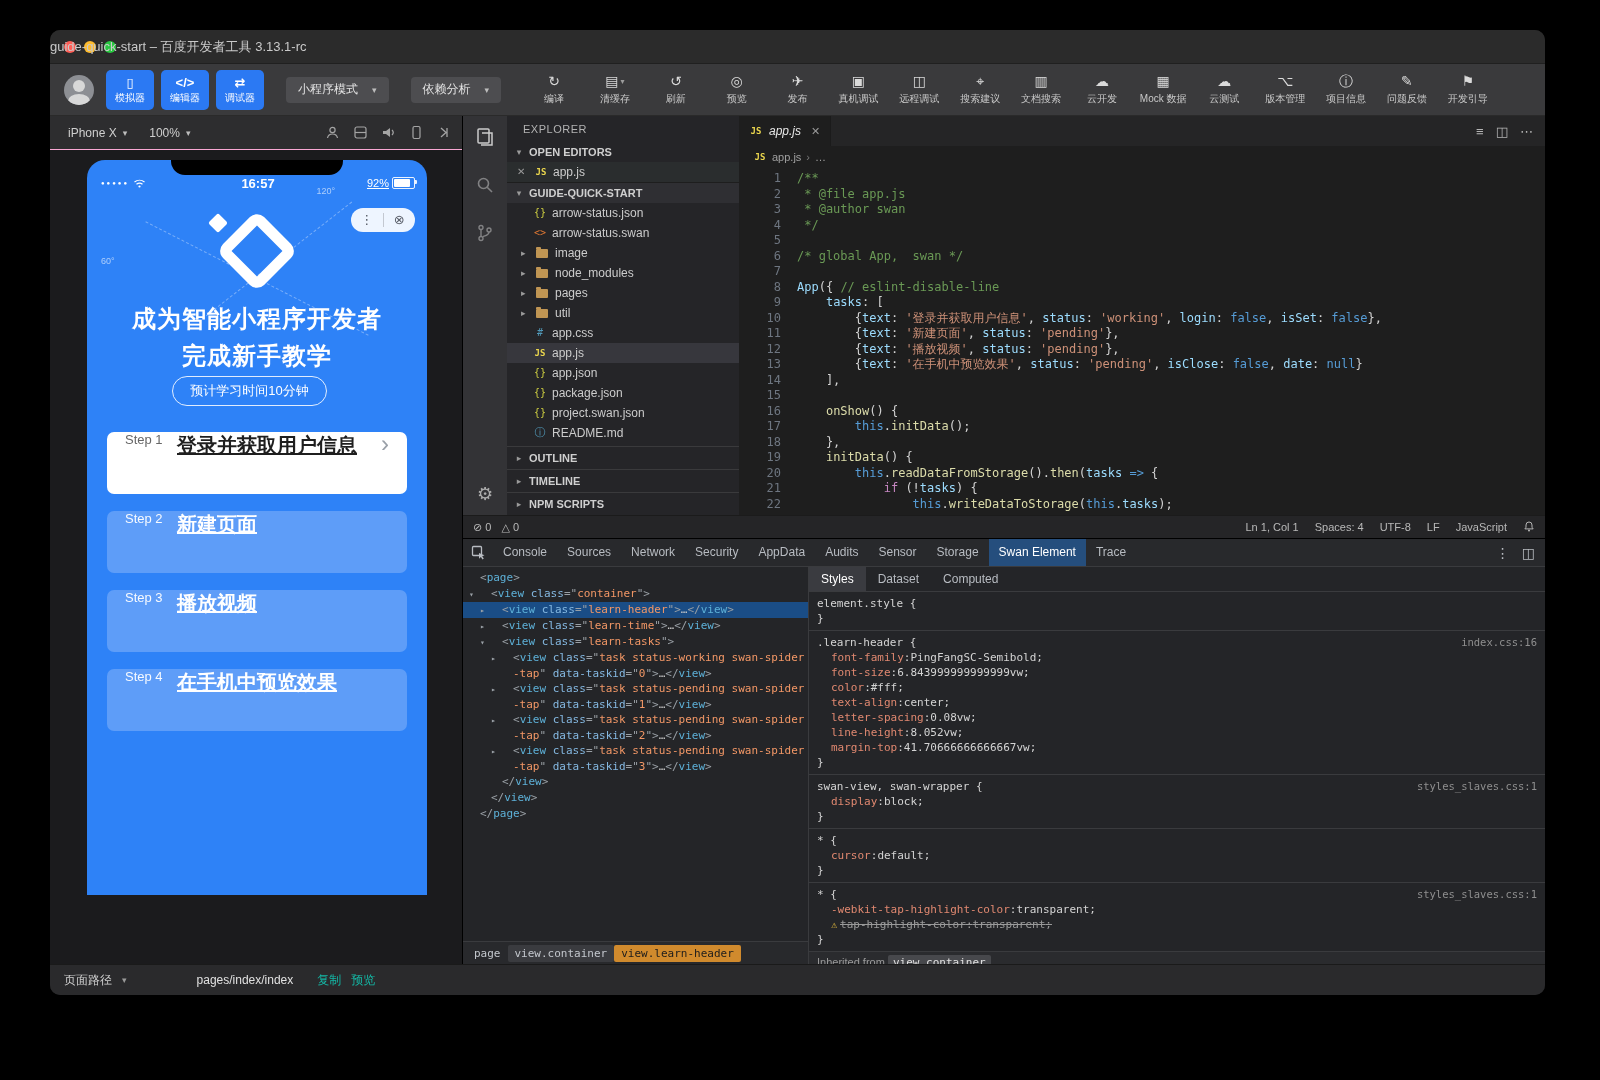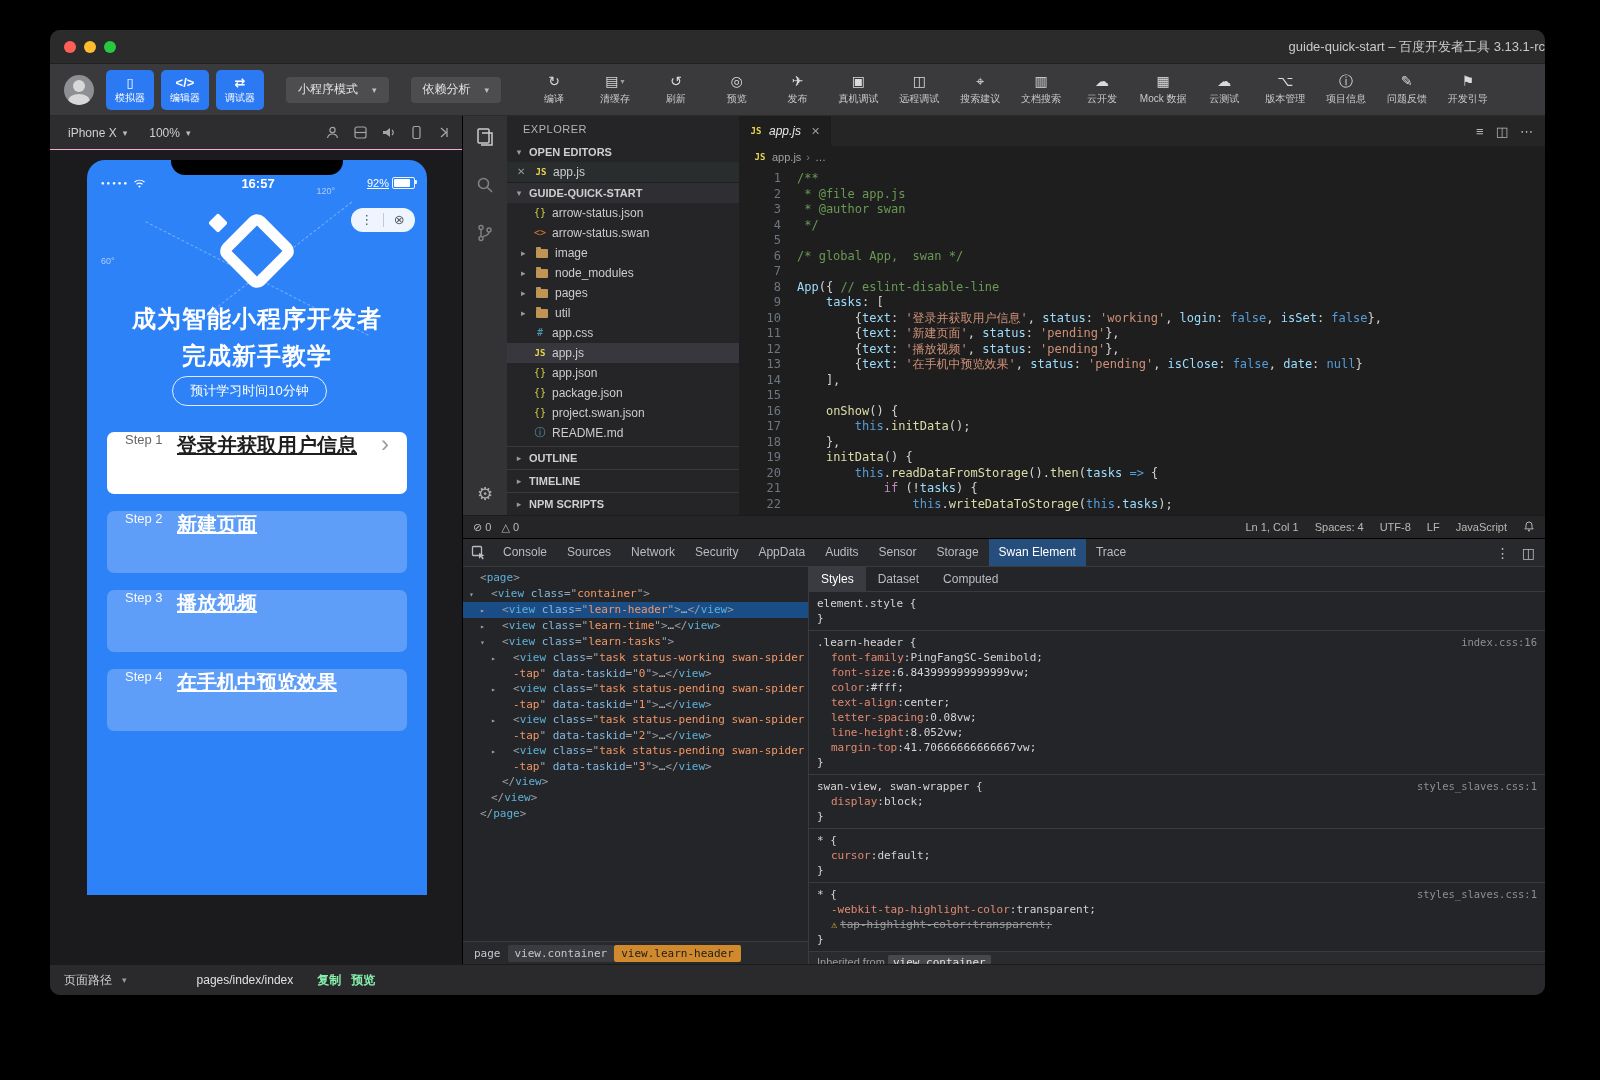--- a/index.html
+++ b/index.html
@@ -4,21 +4,21 @@
 <style>
   html,body{margin:0;padding:0;background:#000;width:1600px;height:1080px;overflow:hidden;
     font-family:"Liberation Sans","DejaVu Sans",sans-serif;-webkit-font-smoothing:antialiased;}
   .window{position:absolute;left:50px;top:30px;width:1495px;height:965px;background:#1e1e1e;
     border-radius:10px;overflow:hidden;display:flex;flex-direction:column;}
   
   .titlebar{height:34px;background:#2b2b2b;position:relative;flex:0 0 34px;border-bottom:1px solid #202020;box-sizing:border-box;}
   .traffic{position:absolute;left:14px;top:11px;display:flex;gap:8px;}
   .tl{width:12px;height:12px;border-radius:50%;}
   .tl.red{background:#ff5f57}.tl.yellow{background:#febc2e}.tl.green{background:#28c840}
-  .win-title{position:absolute;left:0;right:0;top:0;line-height:34px;text-align:right;color:#c9c9c9;font-size:13px;}
+  .win-title{position:absolute;left:0;right:0;top:0;line-height:34px;text-align:left;color:#c9c9c9;font-size:13px;}
   
   .toolbar{height:52px;flex:0 0 52px;background:#3a3a3c;display:flex;align-items:center;padding:0 10px;box-sizing:border-box;border-bottom:1px solid #2a2a2a;}
   .avatar{width:30px;height:30px;border-radius:50%;background:#8d8f94;margin:0 12px 0 4px;position:relative;overflow:hidden;flex:0 0 30px;}
   .avatar:before{content:"";position:absolute;left:9px;top:5px;width:12px;height:12px;border-radius:50%;background:#d8d8d8;}
   .avatar:after{content:"";position:absolute;left:4px;top:19px;width:22px;height:14px;border-radius:50%;background:#d8d8d8;}
   #mode-buttons{display:flex;gap:7px;margin-right:22px;}
   .mode-btn{width:48px;height:40px;background:#2b79f3;border-radius:5px;display:flex;flex-direction:column;align-items:center;justify-content:center;color:#fff;cursor:pointer;}
   .mode-glyph{font-size:13px;line-height:14px;font-weight:bold;}
   .mode-label{font-size:10px;line-height:13px;margin-top:1px;}
   #toolbar-dropdowns{display:flex;gap:22px;margin-right:30px;}
@@ -144,21 +144,21 @@
   .pname{color:#e08870;}
   .pval{color:#d4d4d4;}
   .prop.invalid .pname,.prop.invalid .pval,.prop.invalid .ppunct{color:#9a9a9a;text-decoration:line-through;}
   .warn{color:#e2b93d;text-decoration:none;display:inline-block;margin-right:3px;font-size:10px;}
   .inherited-bar{background:#2a2b2e;border-bottom:1px solid #3a3b3e;padding:4px 8px;color:#9a9a9a;font-size:11px;font-family:"Liberation Sans","DejaVu Sans",sans-serif;}
   .inh-chip{background:#47484c;color:#e0e0e0;border-radius:2px;padding:1px 5px;font-family:"DejaVu Sans Mono",monospace;cursor:pointer;}
   
   .bottombar{height:30px;flex:0 0 30px;background:#2a2a2c;border-top:1px solid #1a1a1a;display:flex;align-items:center;padding:0 14px;gap:10px;font-size:12px;color:#cfcfcf;}
   .bb-caret{font-size:9px;color:#9a9a9a;margin-right:60px;}
   .bb-path{color:#e0e0e0;margin-right:14px;}
-  .bb-dim{color:#86efac;font-weight:bold;}
+  .bb-dim{color:#14b8a6;}
 </style>
 </head>
 <body>
 
 <div class="window">
 
   <div class="titlebar">
     <div class="traffic">
       <span class="tl red"></span>
       <span class="tl yellow"></span>

